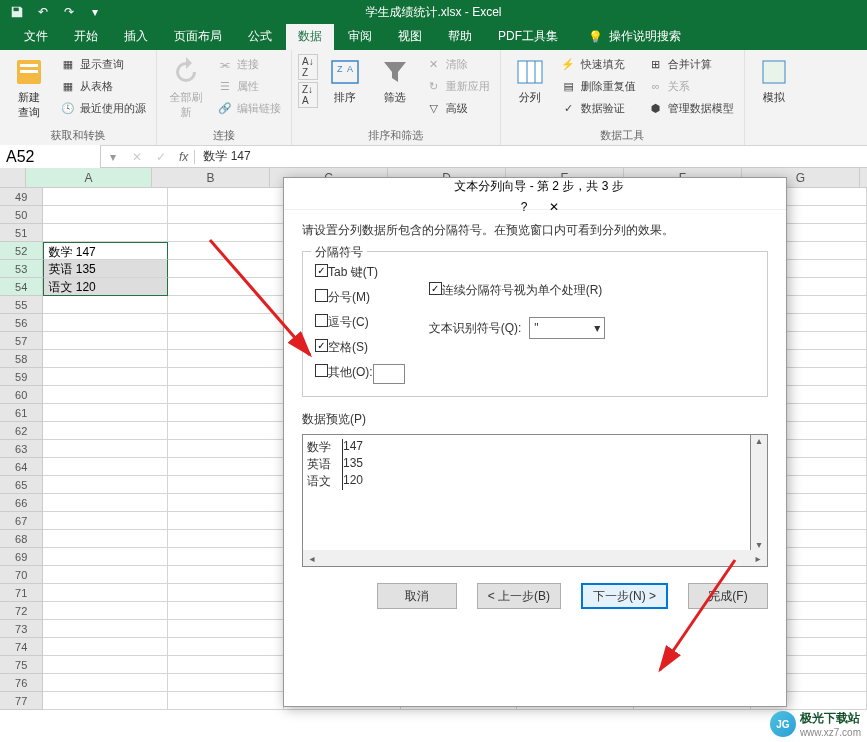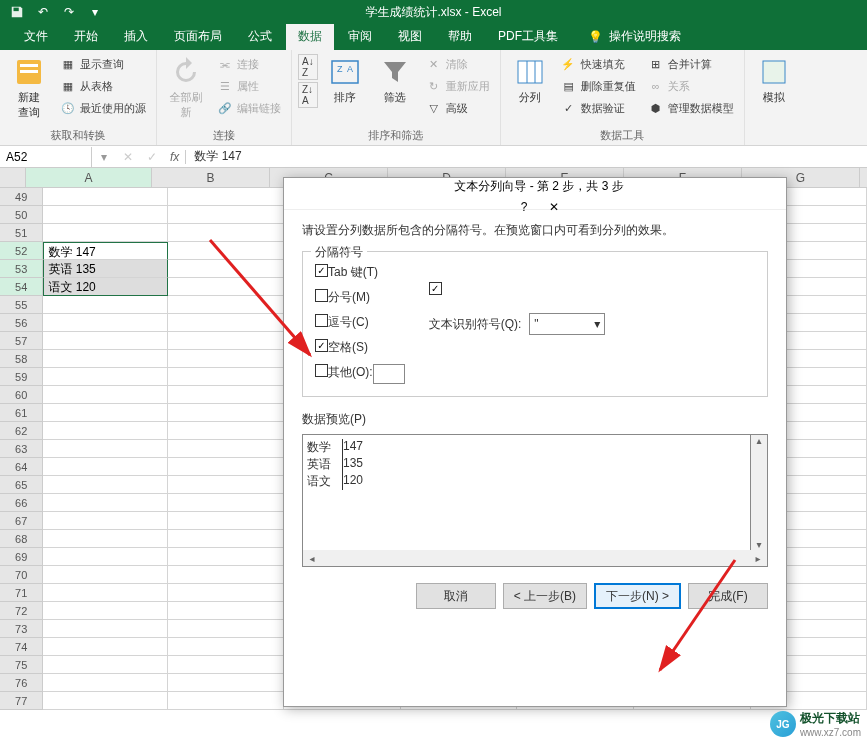--- a/index.html
+++ b/index.html
@@ -25,21 +25,21 @@
 .big-btn { display: flex; flex-direction: column; align-items: center; justify-content: center; width: 46px; padding: 2px; cursor: pointer; text-align: center; font-size: 11px; color: #333; }
 .big-btn.disabled { color: #aaa; }
 .big-icon { width: 32px; height: 32px; display: flex; align-items: center; justify-content: center; margin-bottom: 2px; }
 .small-list { display: flex; flex-direction: column; gap: 2px; }
 .small-btn { display: flex; align-items: center; gap: 4px; padding: 2px 4px; font-size: 11px; color: #444; cursor: pointer; }
 .small-btn.disabled { color: #aaa; }
 .small-icon { width: 16px; height: 16px; display: flex; align-items: center; justify-content: center; }
 
 
 .formula-bar { height: 22px; border-bottom: 1px solid #ccc; display: flex; align-items: center; background: #fff; }
-.name-box { width: 92px; border-right: 1px solid #ccc; padding: 3px 6px; font-size: 12px; background: #fff; }
+.name-box { width: 101px; border-right: 1px solid #ccc; padding: 3px 6px; font-size: 16px; background: #fff; }
 .fb-btn { width: 24px; text-align: center; color: #999; }
 .fx-lbl { font-style: italic; color: #666; padding: 0 6px; border-right: 1px solid #ccc; }
 .formula-content { padding: 0 8px; font-size: 12px; color: #333; }
 
 
 .grid-area { position: relative; height: 552px; background: #fff; }
 .col-headers { display: flex; height: 20px; background: #e6e6e6; border-bottom: 1px solid #ccc; }
 .row-header-corner { width: 26px; border-right: 1px solid #ccc; background: #e6e6e6; }
 .col-header { border-right: 1px solid #ccc; text-align: center; font-size: 12px; color: #555; line-height: 20px; }
 .col-A { width: 126px; background: #d3f0e0; }
@@ -77,21 +77,21 @@
 .txt-qual { display: flex; align-items: center; gap: 8px; }
 .qual-select { width: 76px; height: 22px; border: 1px solid #888; display: flex; align-items: center; justify-content: space-between; padding: 0 4px; background: #fff; }
 .preview-label { margin-bottom: 6px; }
 .preview-box { border: 1px solid #888; height: 116px; padding: 4px; overflow: auto; position: relative; }
 .preview-content { font-size: 12px; font-family: SimSun, monospace; }
 .preview-row { display: flex; }
 .preview-cell { width: 36px; border-right: 1px solid #333; padding-right: 4px; }
 .preview-cell:last-child { border-right: none; width: auto; }
 .h-scroll { height: 17px; border: 1px solid #888; border-top: none; display: flex; justify-content: space-between; align-items: center; padding: 0 2px; background: #f0f0f0; }
 .scroll-arrow { width: 14px; text-align: center; color: #666; font-size: 10px; }
-.dlg-buttons { display: flex; justify-content: flex-end; gap: 7px; margin-top: 16px; }
+.dlg-buttons { display: flex; justify-content: flex-end; gap: 20px; margin-top: 16px; }
 .dlg-btn { min-width: 80px; height: 26px; border: 1px solid #adadad; background: #e1e1e1; font-size: 12px; display: flex; align-items: center; justify-content: center; cursor: pointer; padding: 0 10px; }
 .dlg-btn.primary { border: 2px solid #0078d7; background: #e5f1fb; }
 
 
 .arrow-svg { position: absolute; pointer-events: none; }
 
 
 .watermark { position: absolute; right: 6px; bottom: 4px; display: flex; align-items: center; gap: 4px; font-size: 12px; }
 .wm-logo { width: 26px; height: 26px; border-radius: 50%; background: linear-gradient(135deg,#4ec1e0,#2a9fd6); display: flex; align-items: center; justify-content: center; color: #fff; font-weight: bold; font-size: 10px; }
 .wm-text1 { color: #14532d; font-weight: bold; }
@@ -644,20 +644,21 @@
           </div>
         <div class="chk-row">
             <span class="chk"></span>
             <span>其他(O):</span>
             <span class="other-input"></span>
           </div>
       </div>
       <div class="right-col">
         <div class="chk-row">
             <span class="chk checked"></span>
+            <span>连续分隔符号视为单个处理(R)</span>
           </div>
         <div class="txt-qual">
           <span>文本识别符号(Q):</span>
           <div class="qual-select">
             <span>"</span>
             <span>▾</span>
           </div>
         </div>
       </div>
     </div>

